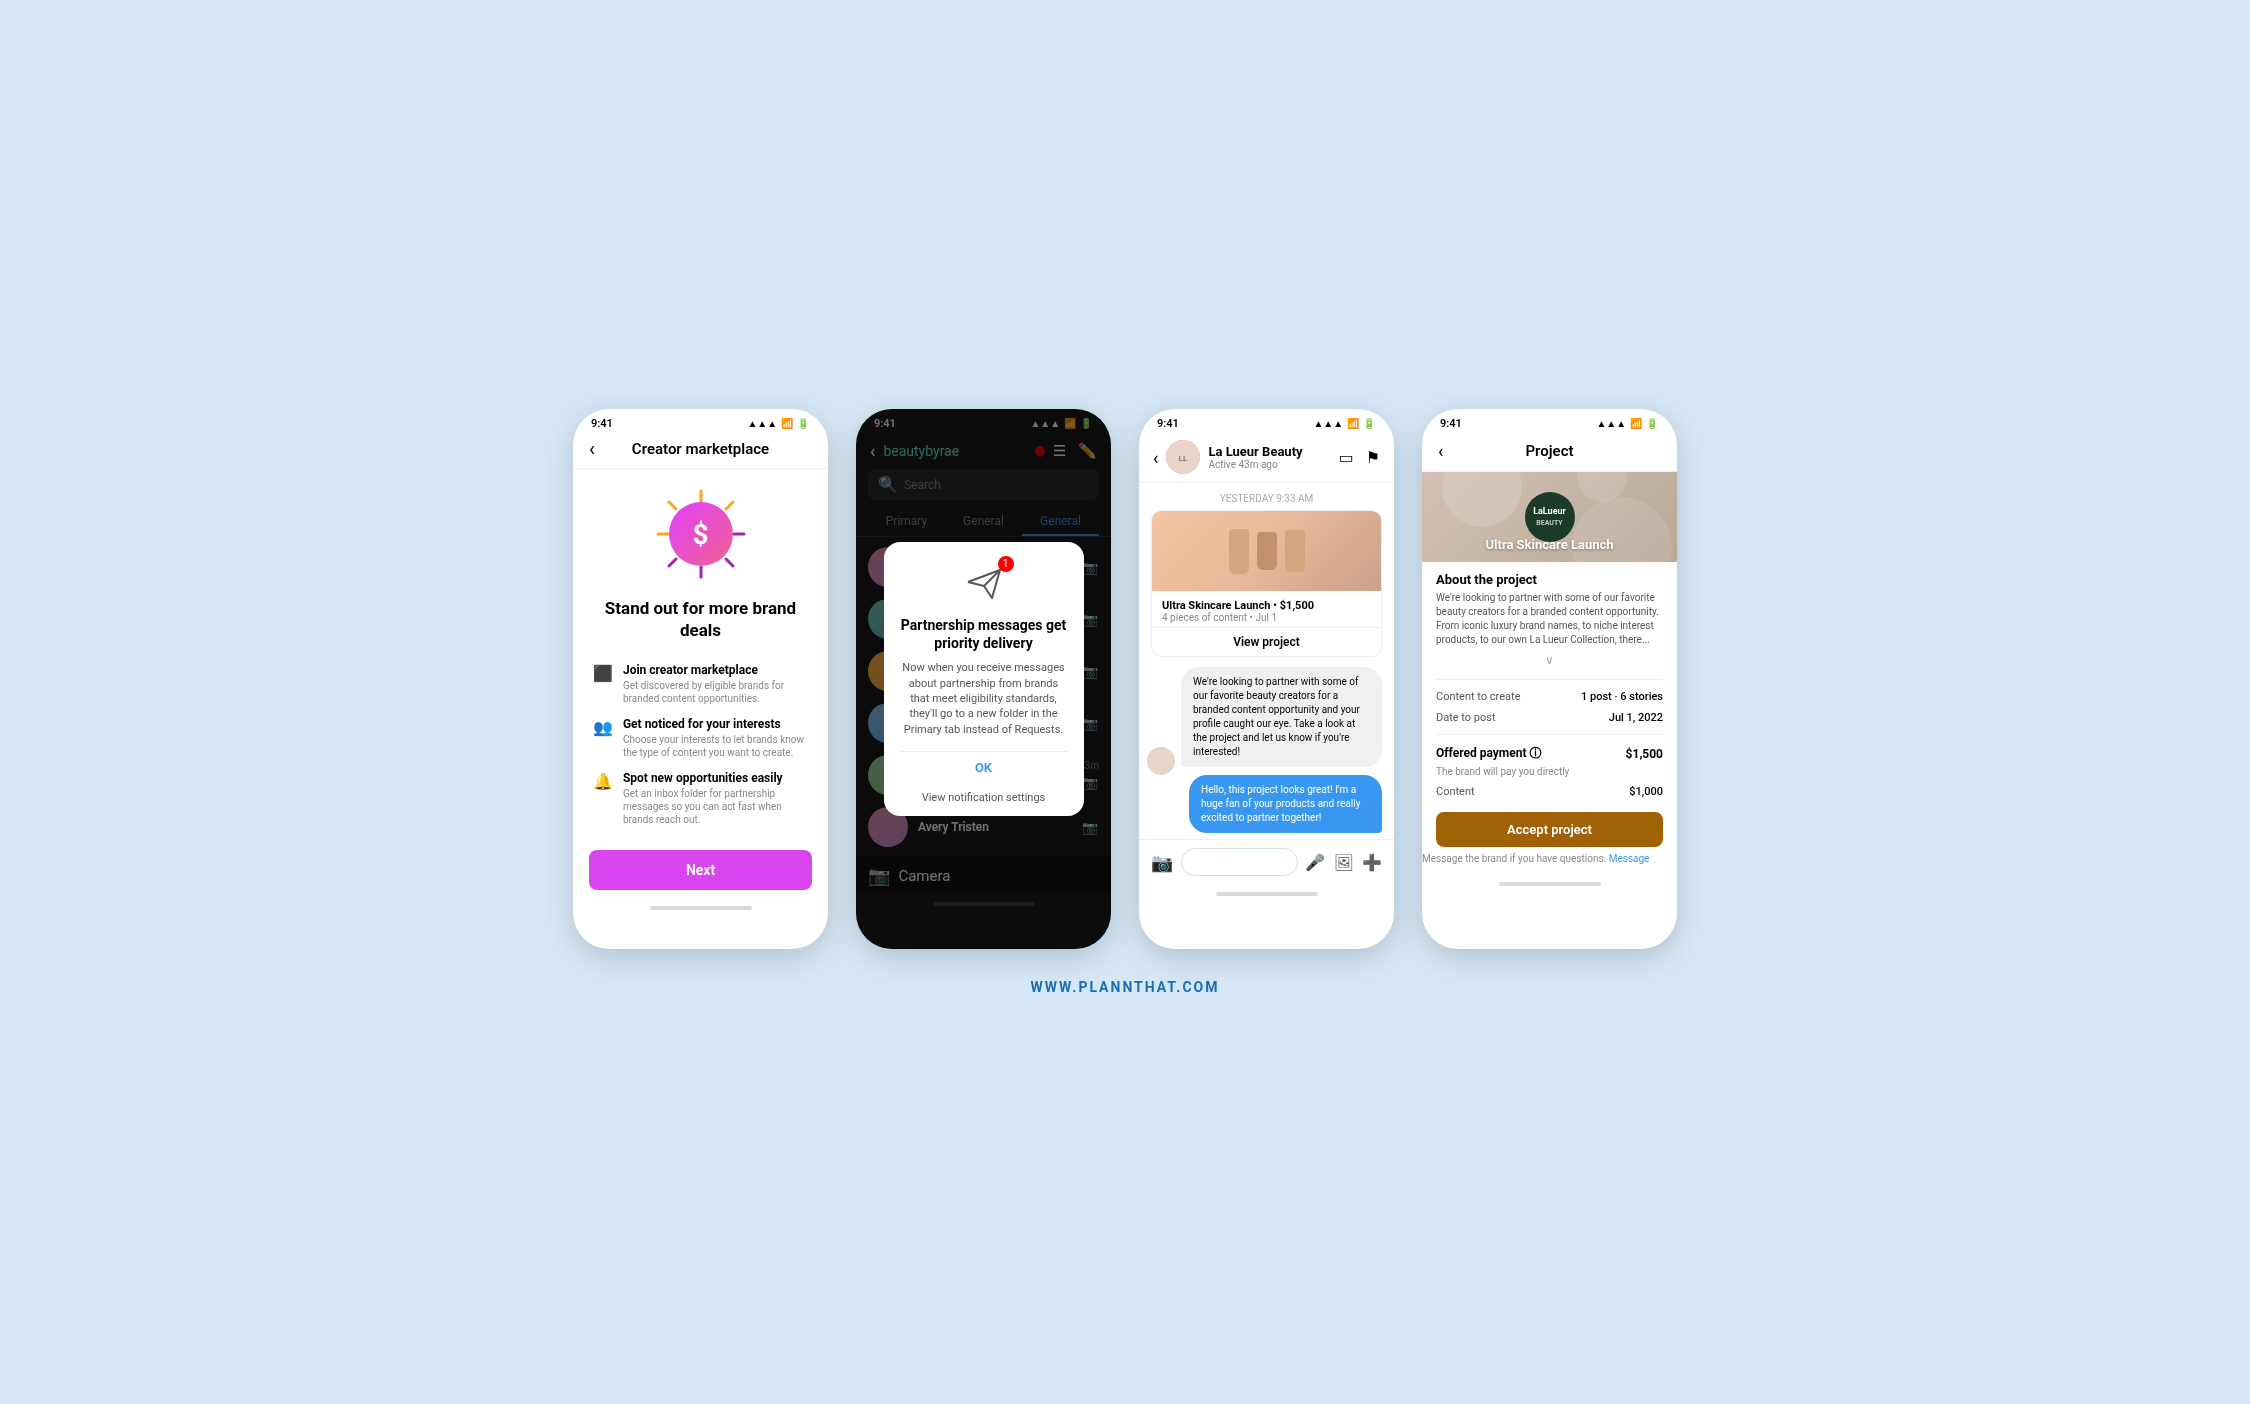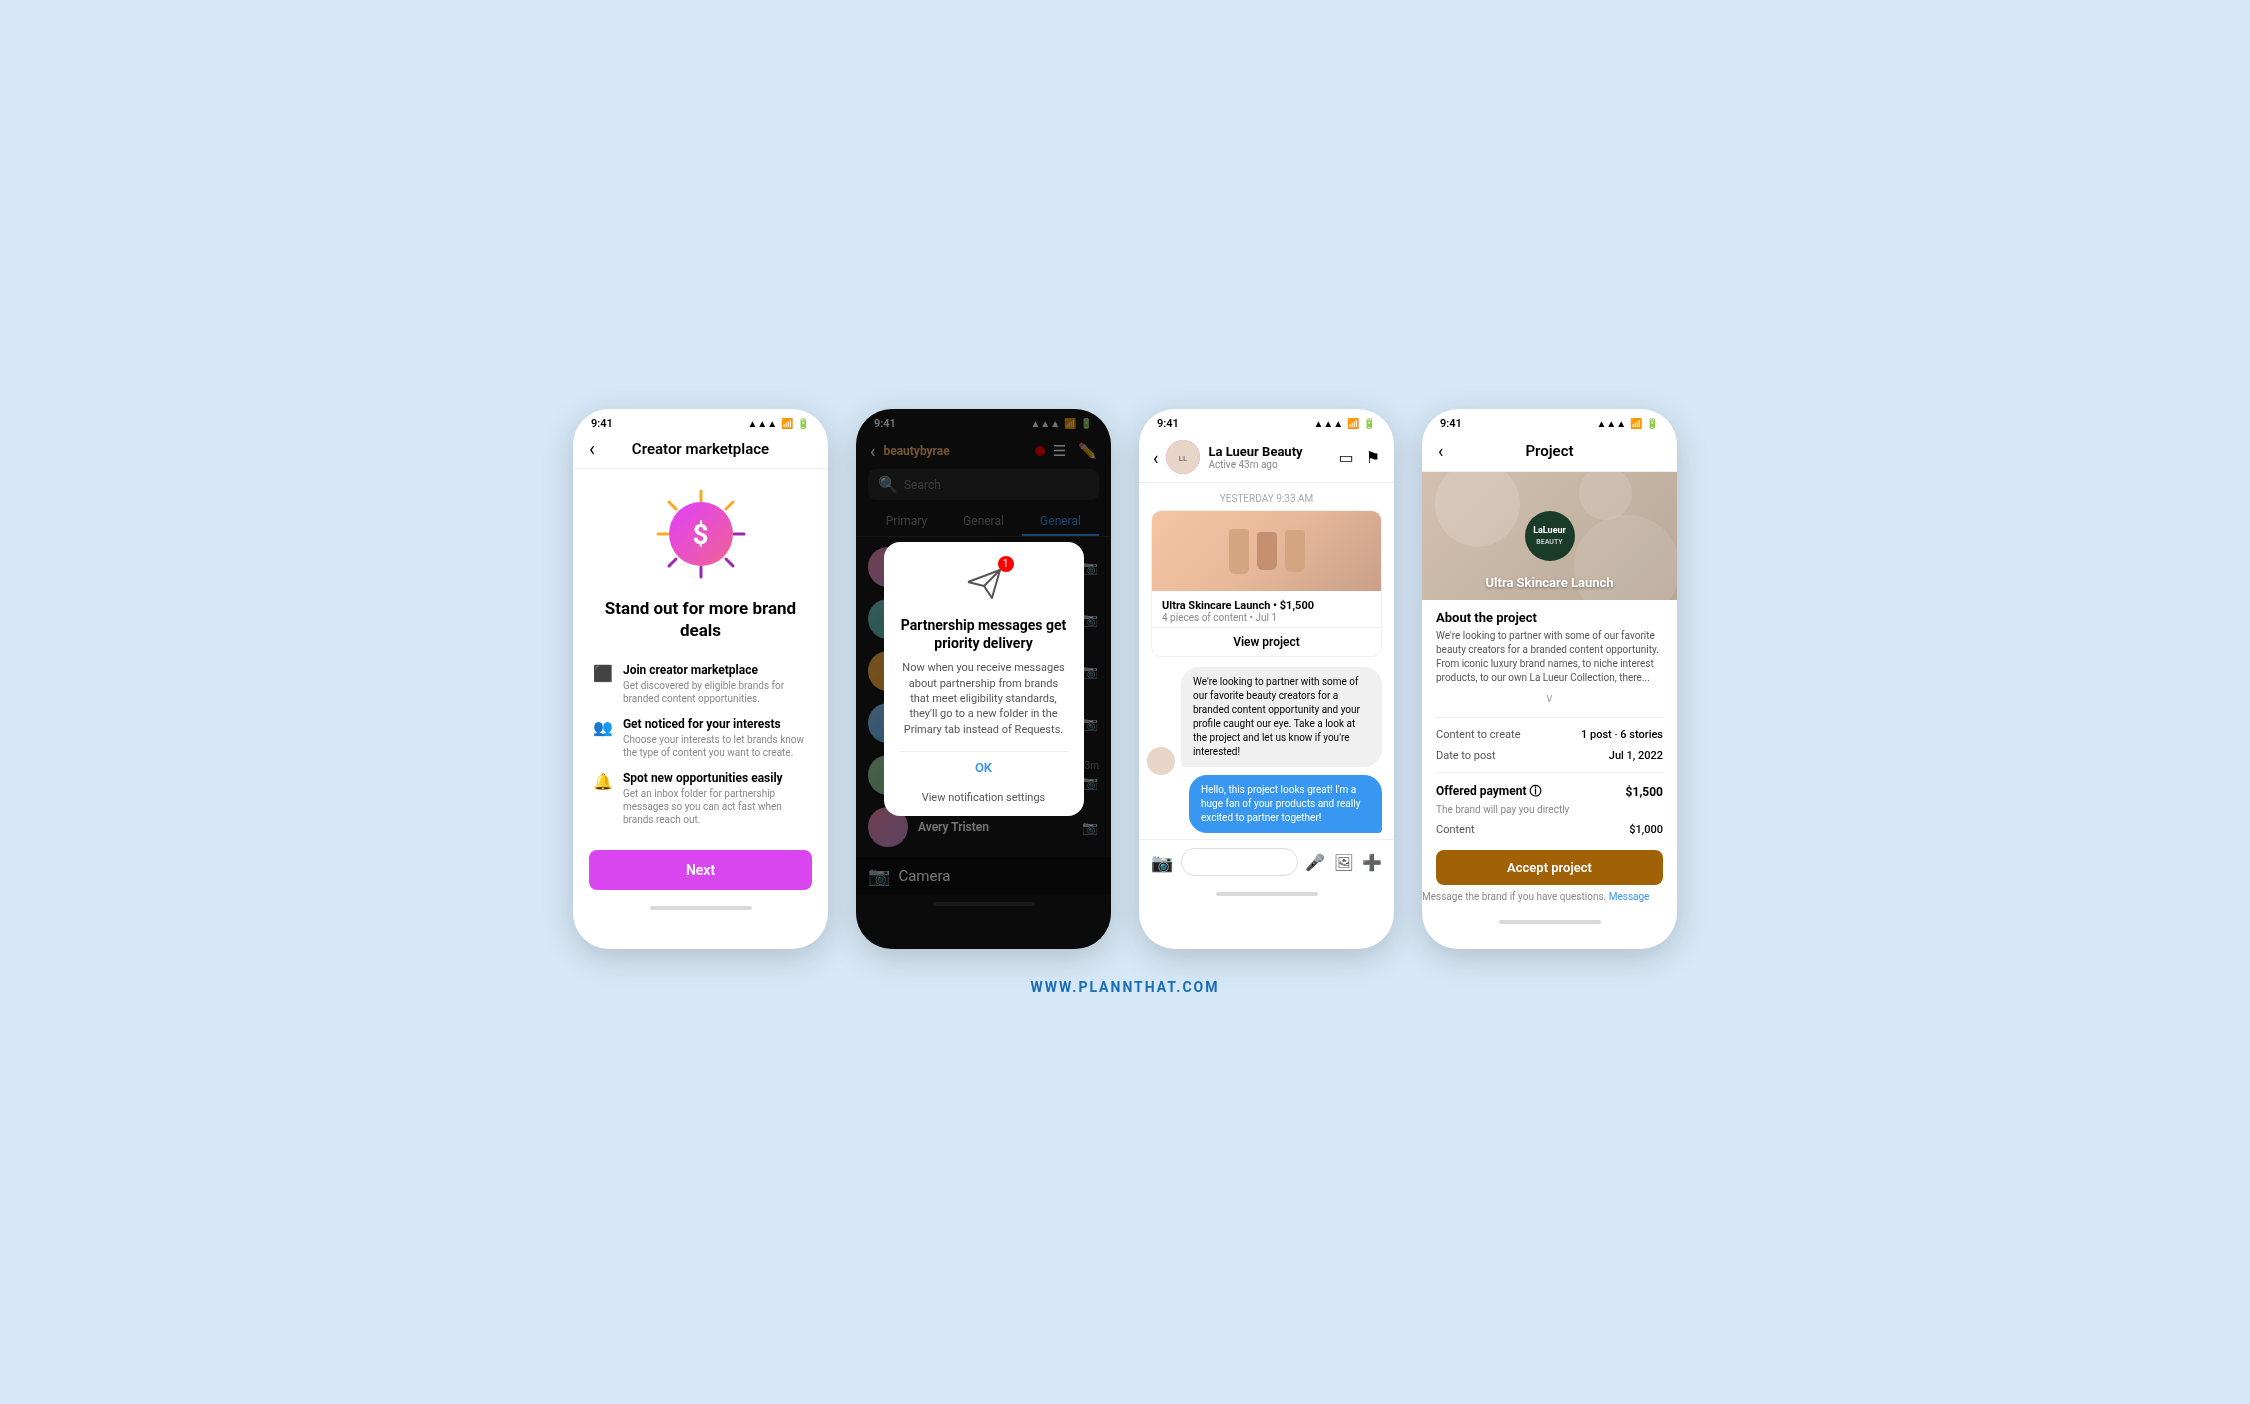--- a/index.html
+++ b/index.html
@@ -121,21 +121,21 @@
     }
 
     
     .p2-header {
       display: flex;
       align-items: center;
       padding: 6px 14px 8px;
       gap: 8px;
     }
     .p2-back { color: #fff; font-size: 18px; }
-    .p2-username { color: #fdba74; font-size: 12px; font-weight: 700; flex: 1; }
+    .p2-username { color: #5eead4; font-size: 14px; font-weight: 400; flex: 1; }
     .p2-dot { width: 10px; height: 10px; background: red; border-radius: 50%; display: inline-block; margin-left: 2px; }
     .p2-icons { display: flex; gap: 12px; color: #fff; font-size: 15px; }
     .p2-search {
       margin: 0 12px 8px;
       background: #2a2a2a;
       border-radius: 8px;
       padding: 6px 10px;
       display: flex;
       align-items: center;
       gap: 6px;
@@ -321,21 +321,21 @@
       display: flex;
       align-items: center;
       padding: 6px 16px 10px;
       position: relative;
       border-bottom: 1px solid #efefef;
     }
     .p4-back { font-size: 18px; color: #000; }
     .p4-title { position: absolute; left: 50%; transform: translateX(-50%); font-size: 15px; font-weight: 600; }
     .p4-hero {
       width: 100%;
-      height: 128px;
+      height: 90px;
       background: linear-gradient(135deg, #d4bfb0 0%, #c9b8a8 40%, #b8a898 100%);
       display: flex;
       align-items: center;
       justify-content: center;
       position: relative;
       overflow: hidden;
     }
     .p4-hero-logo {
       background: #1a3a2a;
       border-radius: 50%;

